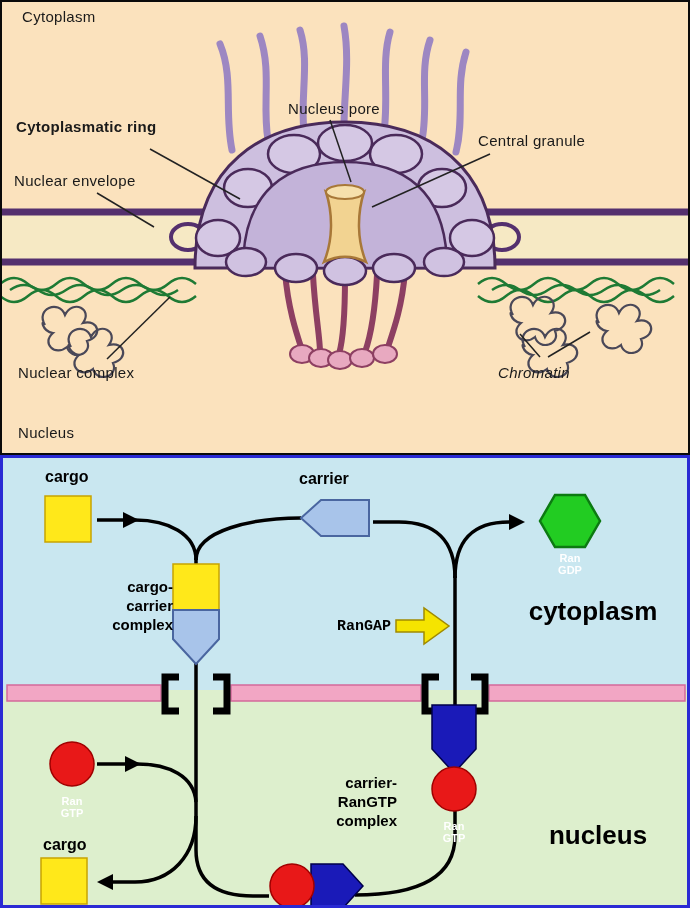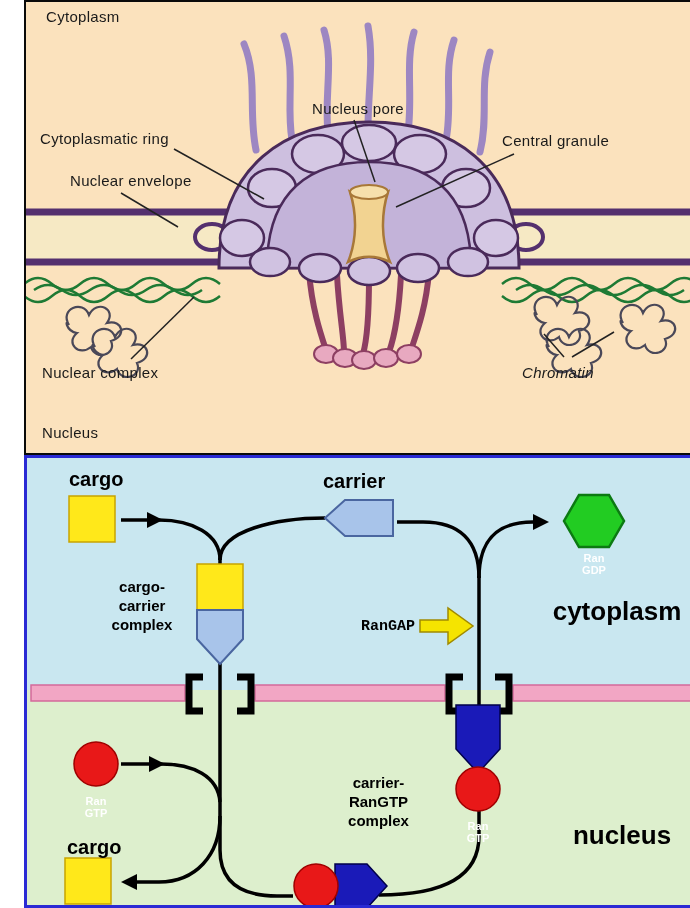--- a/index.html
+++ b/index.html
@@ -1,18 +1,18 @@
 <!DOCTYPE html>
 <html><head>
 <meta charset="utf-8">
 <style>
   * { margin:0; padding:0; box-sizing:border-box; }
   html,body { background:#ffffff; }
   body { font-family:"Liberation Sans", sans-serif; }
-  #page { width:690px; height:908px; position:relative; background:#fff;padding-left:24px; }
+  #page { width:690px; height:908px; position:relative; background:#fff; }
 
   
   .panel-top {
     position:relative; width:690px; height:455px;
     background:#fbe2bd; border:2px solid #0a0a0a; overflow:hidden;
   }
   .panel-top svg.layer { position:absolute; left:-2px; top:-2px; }
   .lbl {
     position:absolute; color:#1a1a1a; font-size:15px; letter-spacing:.3px;
     white-space:nowrap;
@@ -25,27 +25,27 @@
   }
   .panel-bottom .nucleus-bg {
     position:absolute; left:0; right:0; top:232px; bottom:0; background:#ddefcd;
   }
   .panel-bottom svg.layer { position:absolute; left:0; top:0; }
 
   .lbl-b {
     position:absolute; color:#000; font-weight:bold; font-size:15px;
     white-space:nowrap;
   }
-  .lbl-b.sz16 { font-size:20px; }
+  .lbl-b.sz16 { font-size:16px; }
   .big {
     position:absolute; color:#000; font-weight:bold; font-size:26px;
     text-align:center; white-space:nowrap;
   }
   .multi {
-    white-space:pre-line; text-align:center; line-height:1.25;
+    white-space:pre-line; text-align:right; line-height:1.25;
   }
   .badge {
     position:absolute; display:flex; align-items:center; justify-content:center;
     text-align:center; color:#fff; font-weight:bold; font-size:11px;
     line-height:1.05; white-space:pre-line; pointer-events:none;margin-top:44px;
   }
   .ralign { text-align:right; white-space:nowrap;font-family:Liberation Mono, monospace; }
 </style>
 </head>
 <body>
@@ -143,23 +143,23 @@
         <line x1="490" y1="154" x2="372" y2="207"></line>
         <line x1="97" y1="193" x2="154" y2="227"></line>
         <line x1="107" y1="359" x2="170" y2="297"></line>
         <line x1="540" y1="357" x2="520" y2="334"></line>
         <line x1="548" y1="357" x2="590" y2="332"></line>
       </g>
     </svg>
 
     <div class="lbl" style="left:20px; top:6px;">Cytoplasm</div>
     <div class="lbl" style="left:286px; top:98px;">Nucleus pore</div>
-    <div class="lbl" style="left:14px; top:128px;">Cytoplasmatic ring</div>
+    <div class="lbl" style="left:14px; top:116px;font-weight:bold;">Cytoplasmatic ring</div>
     <div class="lbl" style="left:476px; top:130px;text-align:right;">Central granule</div>
-    <div class="lbl" style="left:12px; top:170px;margin-left:32px;">Nuclear envelope</div>
+    <div class="lbl" style="left:12px; top:170px;">Nuclear envelope</div>
     <div class="lbl" style="left:16px; top:362px;">Nuclear complex</div>
     <div class="lbl" style="left:496px; top:362px;font-style:italic;">Chromatin</div>
     <div class="lbl" style="left:16px; top:422px;">Nucleus</div>
   </div>
 
   <div class="panel-bottom">
     <div class="nucleus-bg"></div>
 
     <svg class="layer" width="684" height="447" viewBox="0 0 684 447">
       <defs>
@@ -230,20 +230,20 @@
     <div class="badge" style="left:267px; top:406px; width:44px; height:44px;">Ran
 GTP</div>
 
     <div class="lbl-b sz16" style="left:42px; top:10px;">cargo</div>
     <div class="lbl-b sz16" style="left:296px; top:12px;">carrier</div>
     <div class="lbl-b multi" style="left:60px; top:120px; width:110px;">cargo-
 carrier
 complex</div>
     <div class="lbl-b ralign" style="left:298px; top:160px; width:90px;">RanGAP</div>
     <div class="big" style="left:500px; top:138px; width:180px;">cytoplasm</div>
-    <div class="lbl-b multi" style="left:294px; top:316px; width:115px;">carrier-
+    <div class="lbl-b multi" style="left:279px; top:316px; width:115px;">carrier-
 RanGTP
 complex</div>
     <div class="big" style="left:510px; top:362px; width:170px;">nucleus</div>
     <div class="lbl-b sz16" style="left:40px; top:378px;">cargo</div>
   </div>
 
 </div>
 
 </body></html>

